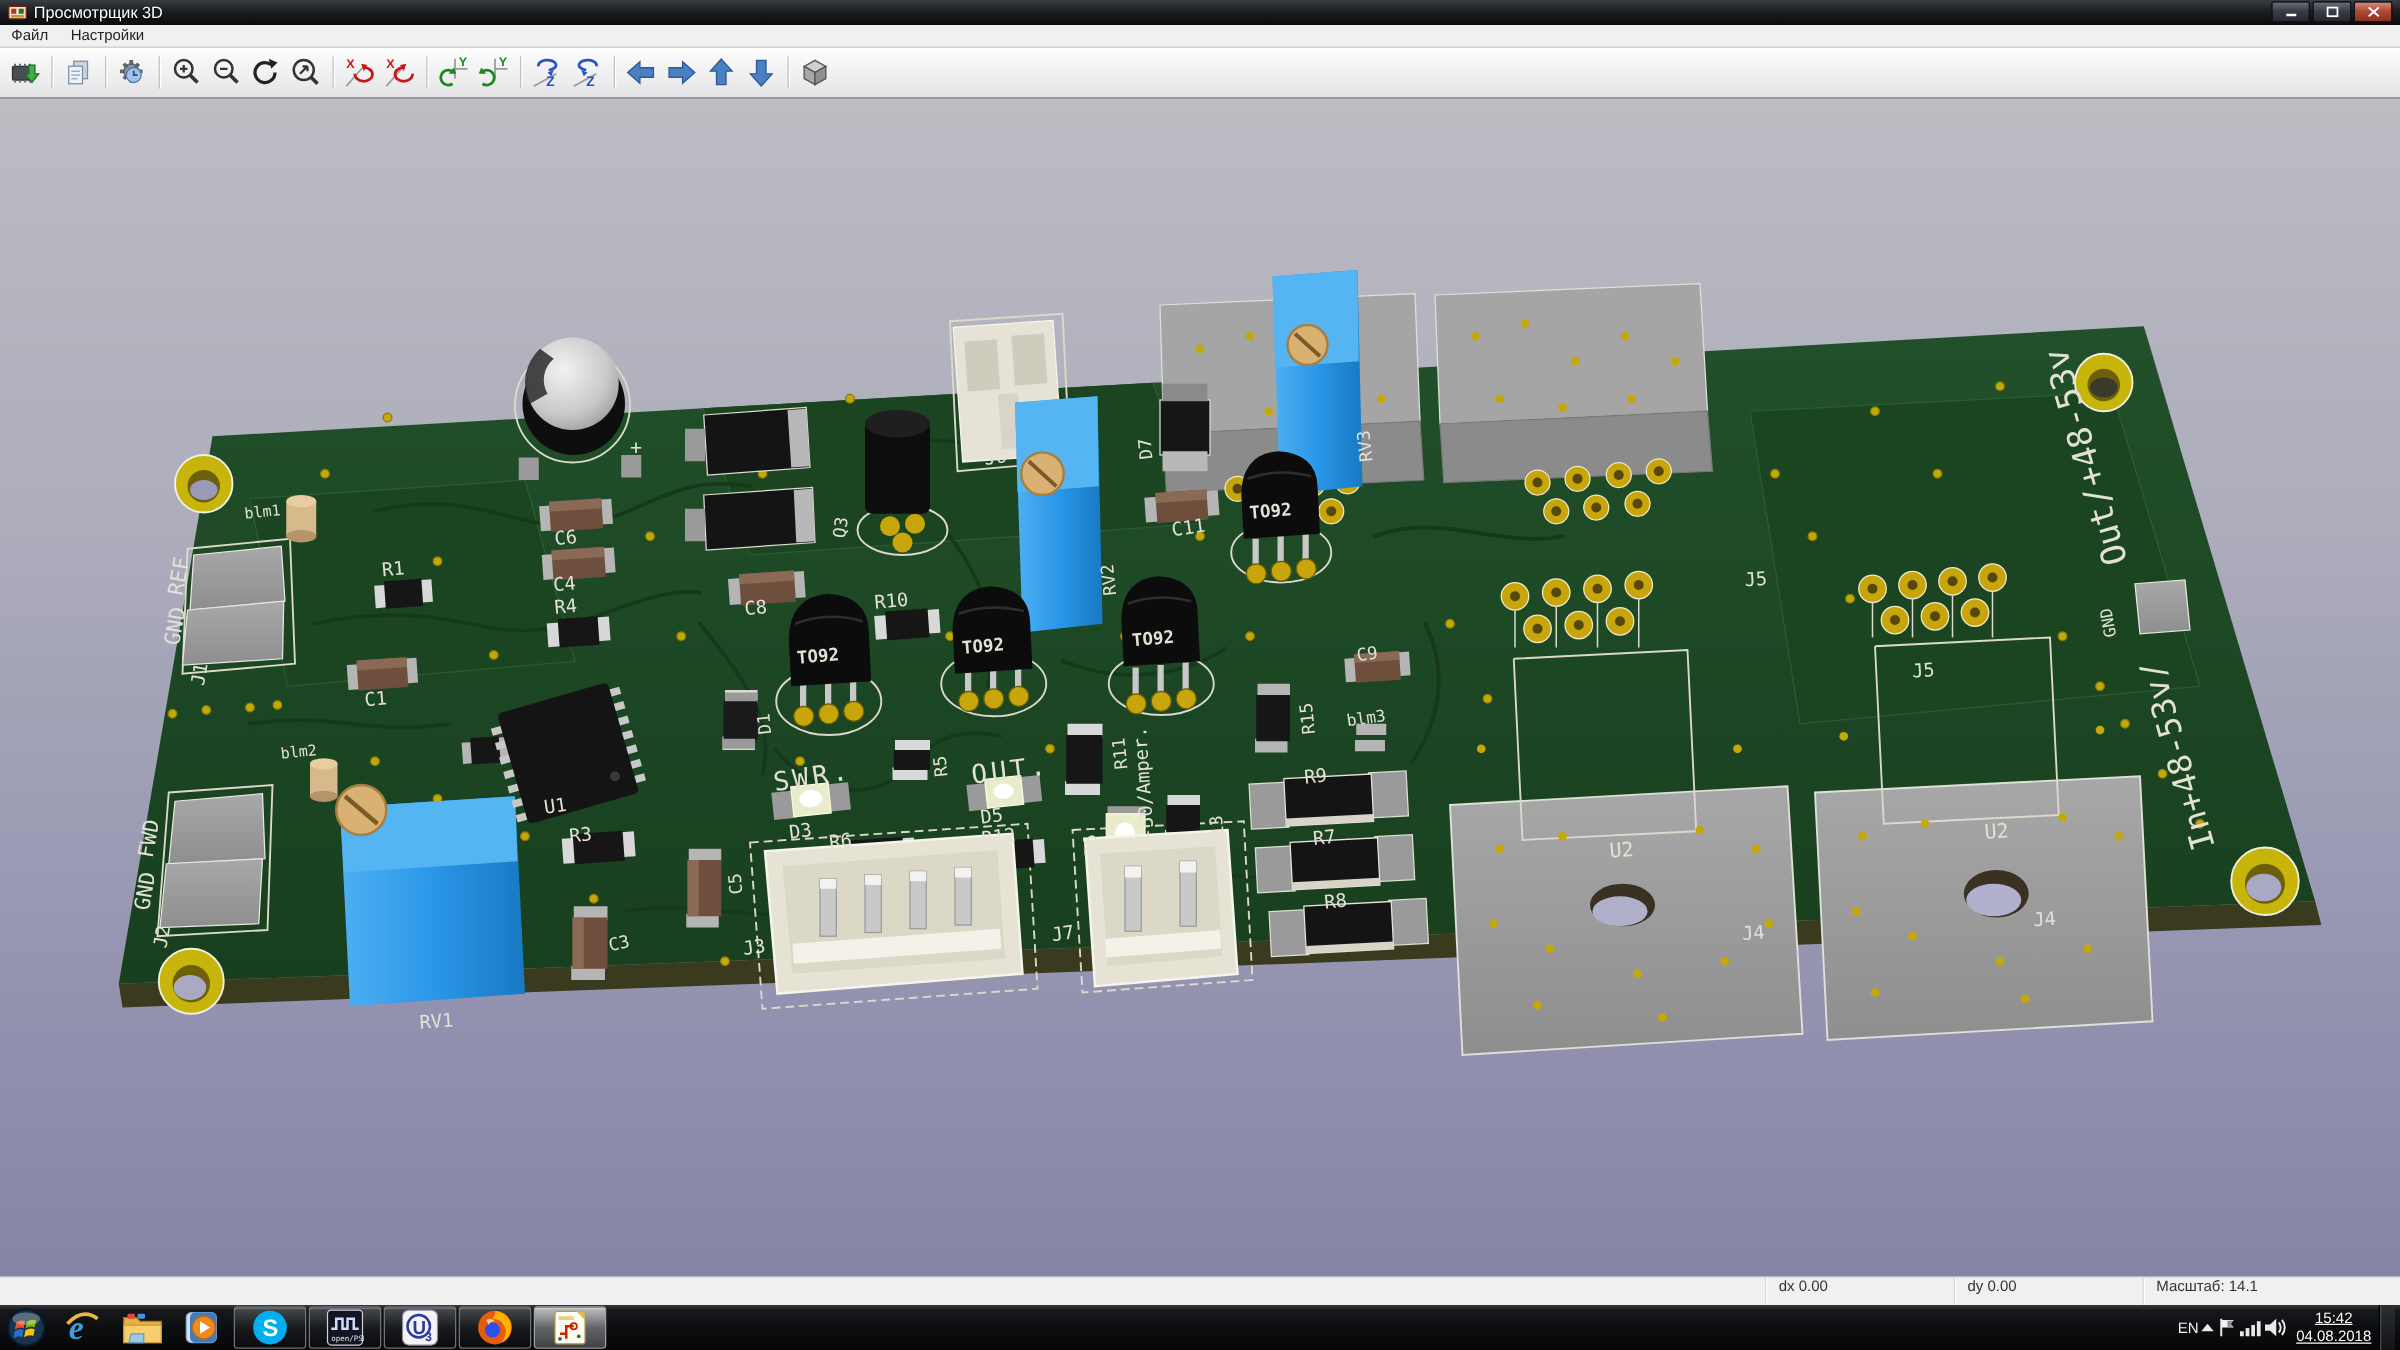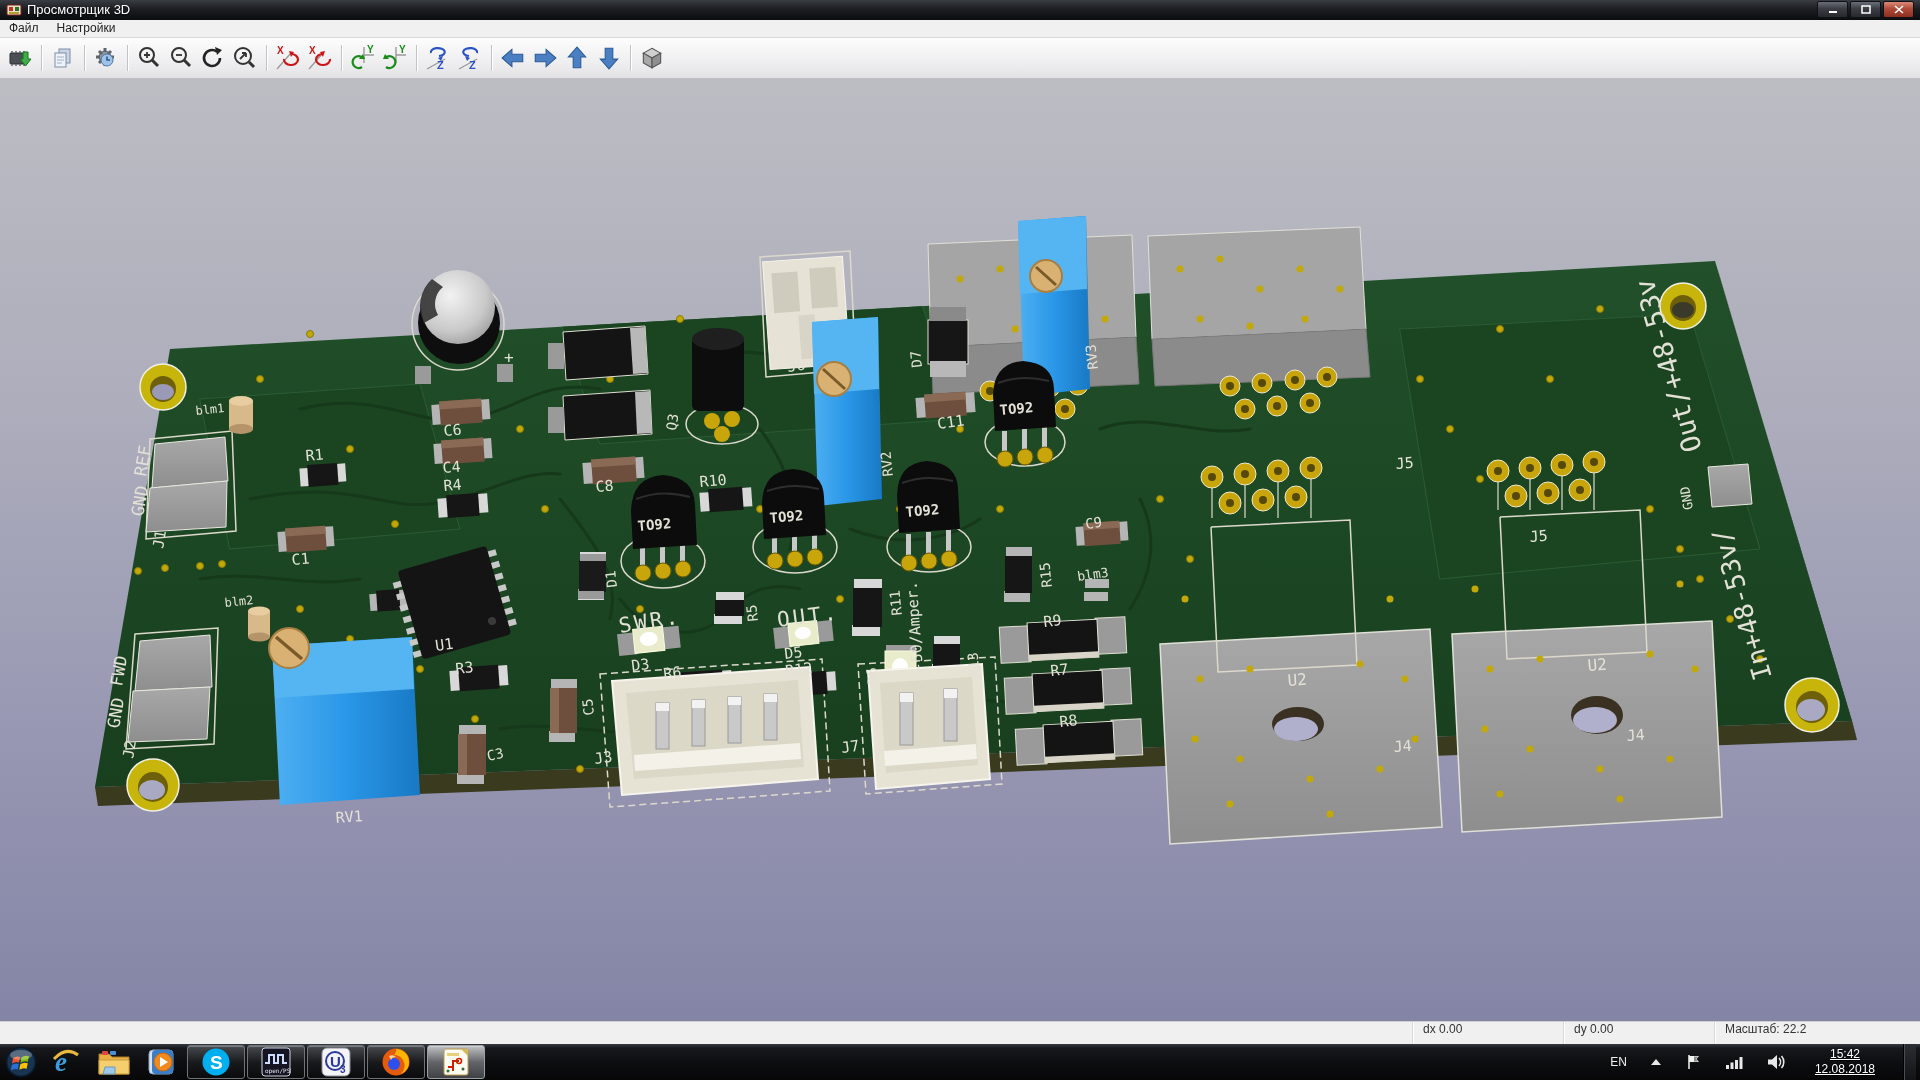--- a/index.html
+++ b/index.html
@@ -33,21 +33,21 @@
   
   .taskbar{position:absolute;left:0;top:1044px;width:1920px;height:36px;
     background:linear-gradient(180deg,#353a40 0%,#16181b 12%,#0c0d0f 55%,#070708 100%);
     display:flex;align-items:center;}
   .start{width:42px;height:36px;display:flex;align-items:center;justify-content:center;}
   .tb-icon{width:48px;height:36px;display:flex;align-items:center;justify-content:center;}
   .tb-app{width:56px;height:32px;margin:2px 1px;border:1px solid #6f7478;border-radius:3px;
     background:linear-gradient(180deg,rgba(160,165,170,.35),rgba(60,62,66,.25) 50%,rgba(20,20,22,.3));
     display:flex;align-items:center;justify-content:center;box-shadow:inset 0 1px 0 rgba(255,255,255,.25);}
   .tb-app.active{background:linear-gradient(180deg,rgba(235,235,238,.8),rgba(170,172,178,.55) 50%,rgba(120,122,128,.5));border-color:#9aa0a6;}
-  .tray{margin-left:auto;display:flex;align-items:center;gap:22px;padding-right:4px;color:#eee;}
+  .tray{margin-left:auto;display:flex;align-items:center;gap:0;padding-right:4px;color:#eee;}
   .tray .lang{font-size:12px;color:#f0f0f0;}
   .clock{text-align:center;font-size:12px;line-height:1.25;color:#fff;text-shadow:0 1px 1px #000;padding:0 6px;text-decoration:underline;}
   .showdesk{width:12px;height:36px;border-left:1px solid #000;box-shadow:inset 1px 0 0 #4a4e54;background:linear-gradient(180deg,#2c2f33,#121315);}
   
   .sl{fill:#e3e1d6;font-family:"DejaVu Sans Mono",monospace;}
   .tico{display:block;}
 </style>
 </head>
 <body>
 
@@ -917,21 +917,21 @@
 
   <div class="statusbar">
     <div class="sfield sfill"></div>
     <div class="sfield f-dx">
         <span>dx 0.00</span>
       </div>
     <div class="sfield f-dy">
         <span>dy 0.00</span>
       </div>
     <div class="sfield f-scale">
-        <span>Масштаб: 22.2</span>
+        <span>Масштаб: 14.1</span>
       </div>
   </div>
 </div>
 
 <div class="taskbar">
   <div class="start">
     <svg width="32" height="32" viewBox="0 0 32 32">
       <circle cx="16" cy="16" r="15" fill="#0d2036" stroke="#091624"></circle>
       <circle cx="16" cy="16" r="13.5" fill="#19344f"></circle>
       <path d="M8,12 q3.5,-2.5 7,-1 l-1,5.5 q-3.5,-1.5 -7,1 z" fill="#e8552c"></path>
@@ -1022,17 +1022,17 @@
           <rect x="10" y="6" width="3" height="9"></rect>
           <rect x="14.5" y="3" width="3" height="12"></rect>
         </g>
     </svg>
     <svg width="20" height="16" viewBox="0 0 20 16">
       <polygon points="1,5.5 5,5.5 10,1 10,15 5,10.5 1,10.5" fill="#e8e8e8"></polygon>
       <path d="M12,4 a6,6 0 0 1 0,8 M14.5,2 a9,9 0 0 1 0,12" stroke="#e8e8e8" stroke-width="1.6" fill="none"></path>
     </svg>
     <div class="clock">
       <div>15:42</div>
-      <div>12.08.2018</div>
+      <div>04.08.2018</div>
     </div>
     <div class="showdesk"></div>
   </div>
 </div>
 
 </body></html>

